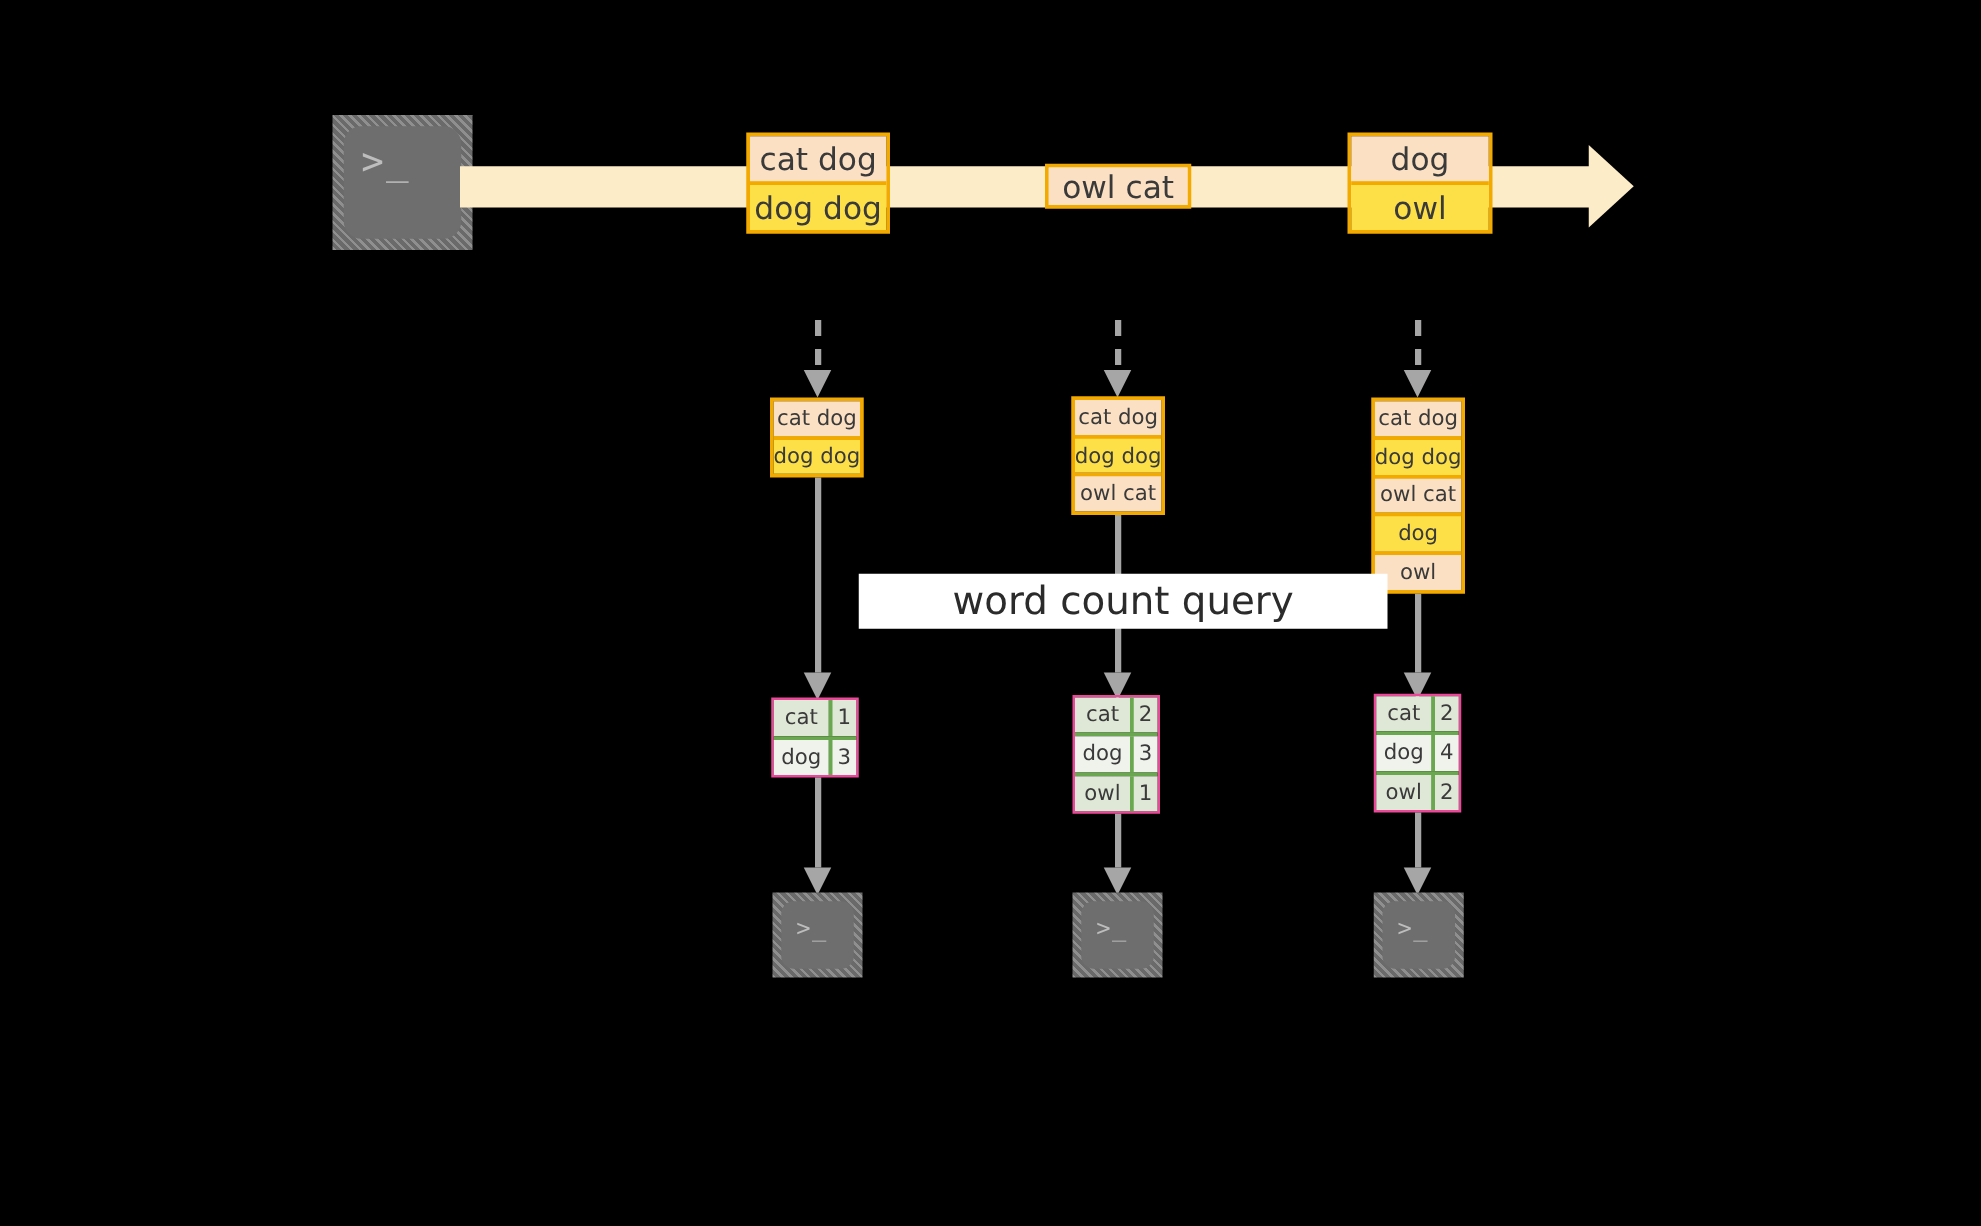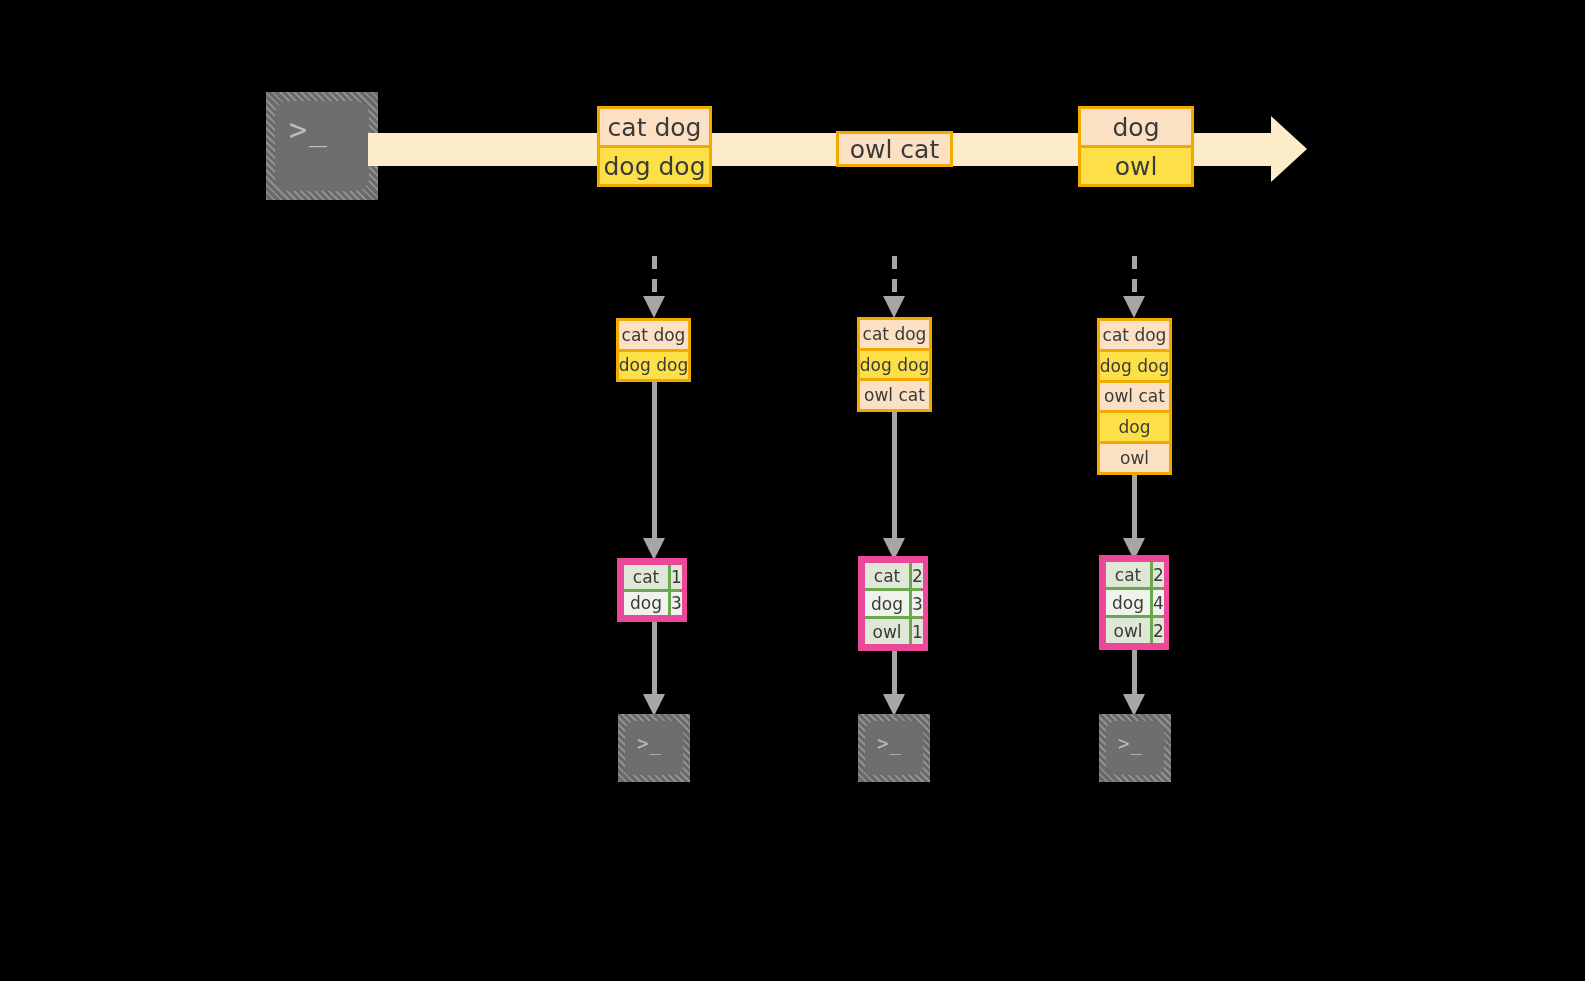--- a/index.html
+++ b/index.html
@@ -88,21 +88,21 @@
   .evt-row.light { background: #fde047; }
   .evt-row.sep   { border-top: 3px solid #f2a900; }
 
   .evt-box.top   .evt-row { font-size: 25px; }
   .evt-box.mini  .evt-row { font-size: 17px; }
 
   
   .res-table {
     position: absolute;
     box-sizing: border-box;
-    border: 7px solid #ec4899;
+    border: 2px solid #ec4899;
     display: flex;
     flex-direction: column;
   }
   .res-row {
     box-sizing: border-box;
     flex: 1 1 0;
     display: flex;
   }
   .res-row + .res-row { border-top: 3px solid #6aa84f; }
   .res-cell {
@@ -224,20 +224,23 @@
   </div>
   <div class="conn" style="left:892px; top:412px; width:5px; height:148px;">
     <div class="shaft" style="height:126px;"></div>
     <div class="head" style="top:126px;"></div>
   </div>
   <div class="conn" style="left:1132px; top:475px; width:5px; height:85px;">
     <div class="shaft" style="height:63px;"></div>
     <div class="head" style="top:63px;"></div>
   </div>
 
+  <div class="query-label" style="left:687px; top:459px; width:423px; height:44px;">
+    <span>word count query</span>
+  </div>
 
   <div class="res-table" style="left:617px; top:558px; width:70px; height:64px;">
     <div class="res-row dark">
       <div class="res-cell key">cat</div>
       <div class="res-cell val">1</div>
     </div>
     <div class="res-row light">
       <div class="res-cell key">dog</div>
       <div class="res-cell val">3</div>
     </div>

